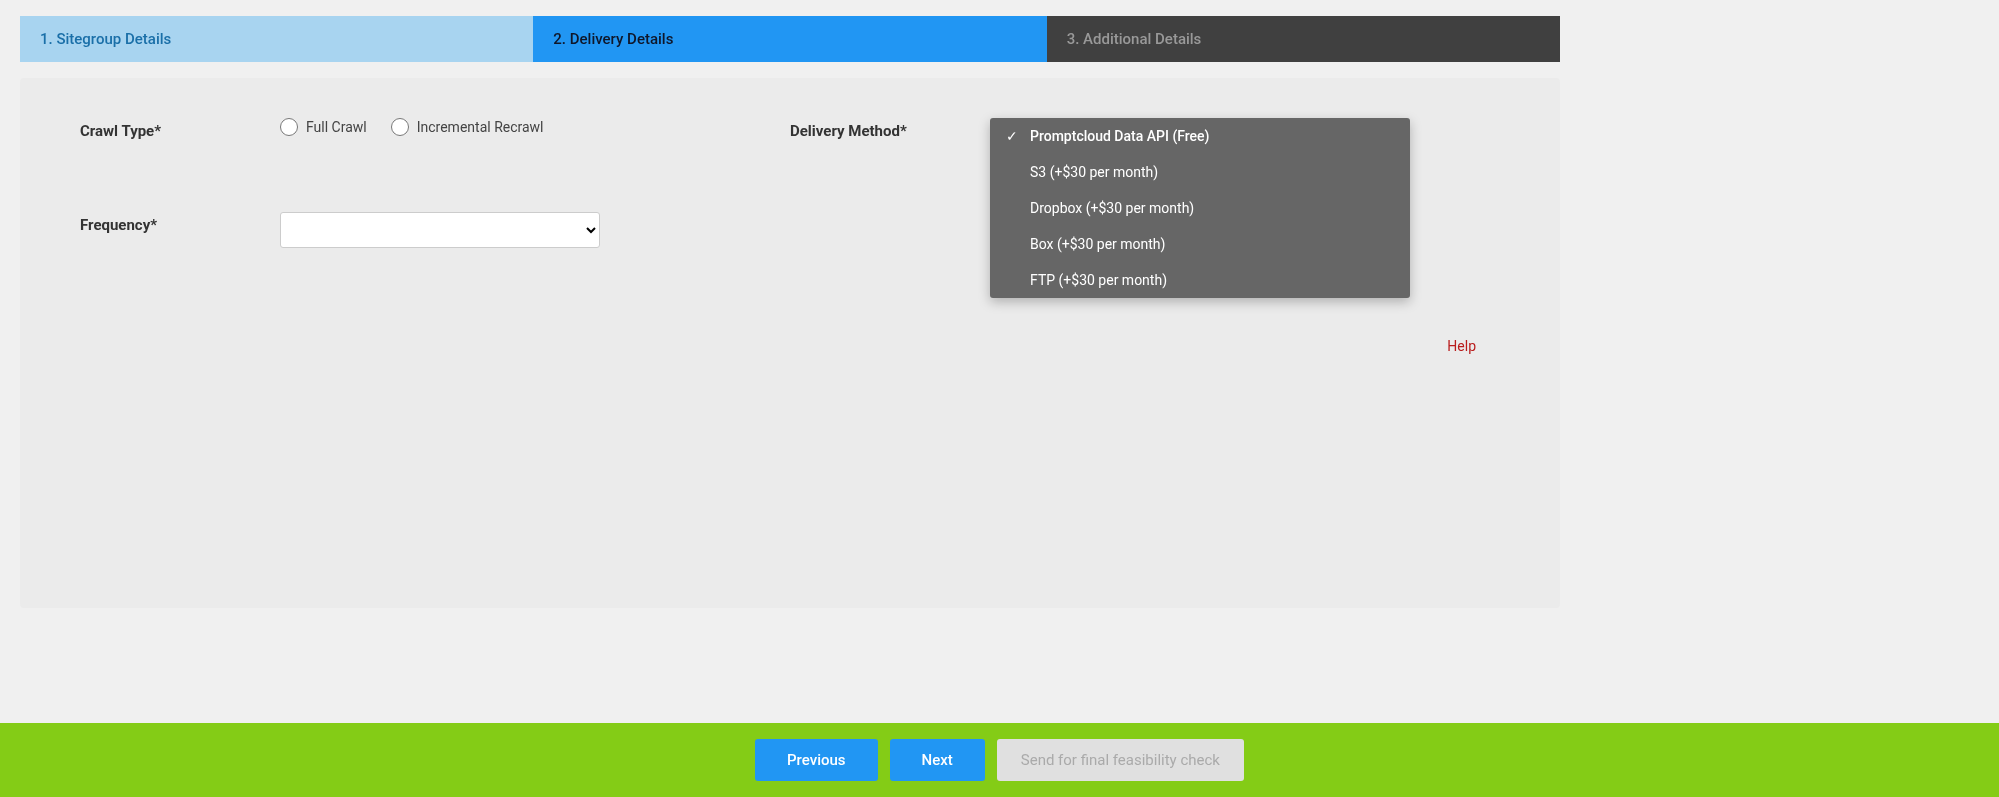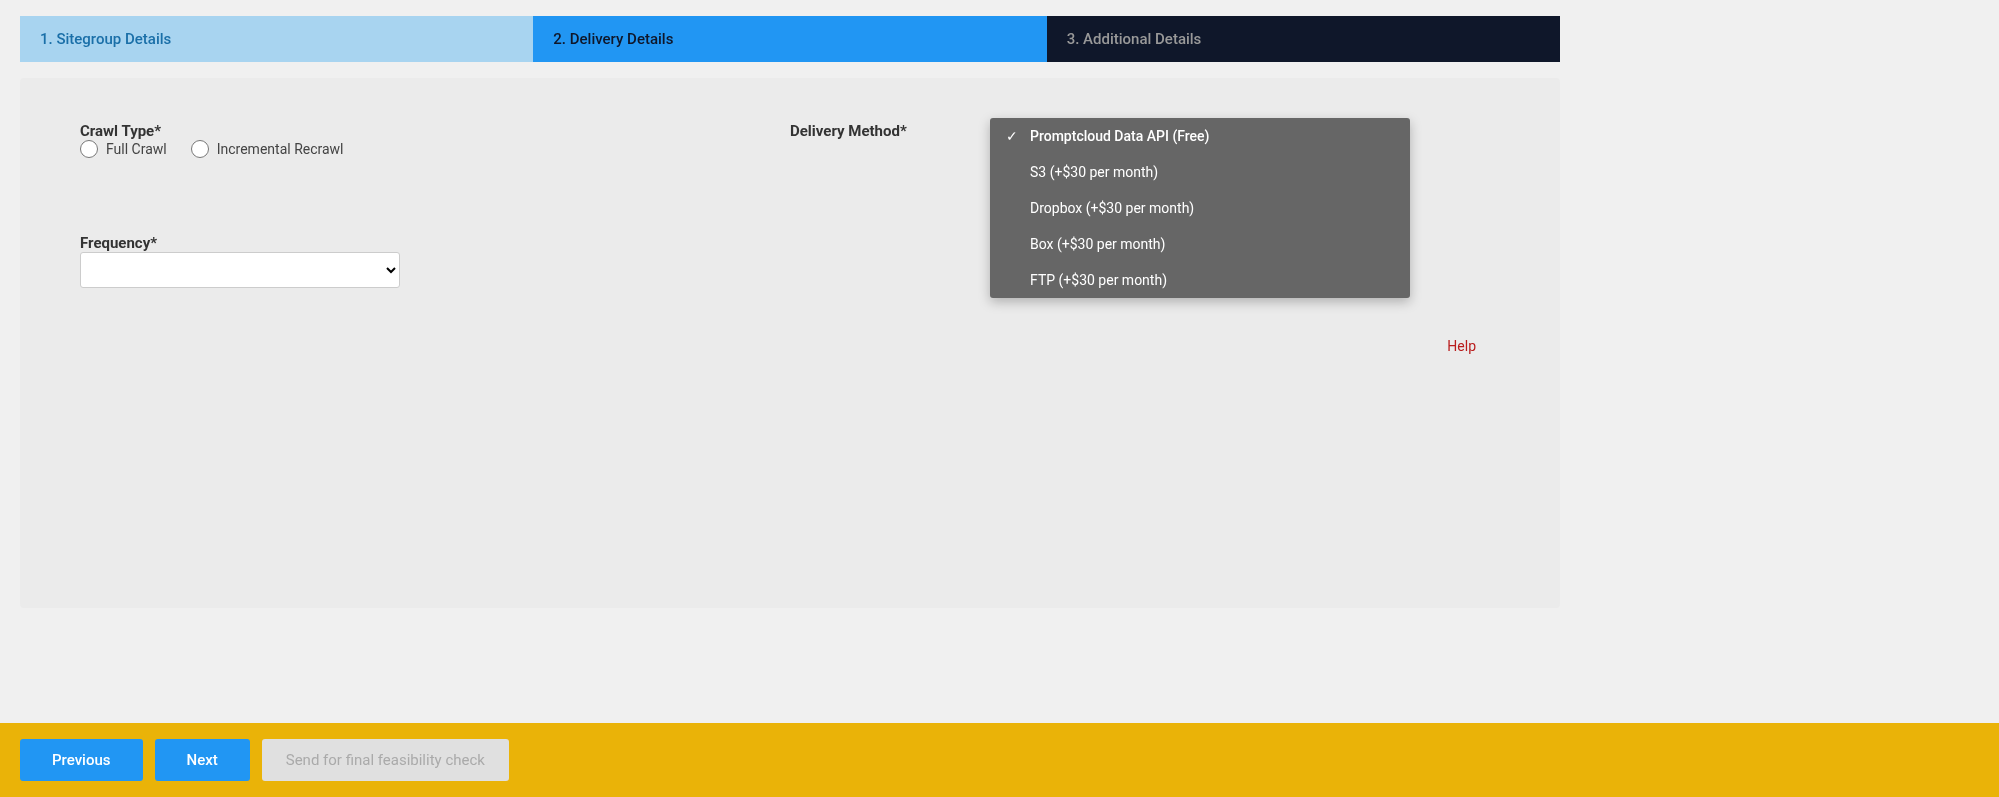--- a/index.html
+++ b/index.html
@@ -48,39 +48,38 @@
       background: #a8d4f0;
       color: #1a6fa8;
     }
 
     .step-tab.active {
       background: #2196f3;
       color: #0f172a;
     }
 
     .step-tab.inactive {
-      background: #0f172a;
+      background: #404040;
       color: #999;
     }
 
     
     .form-area {
       background: #ebebeb;
       border-radius: 4px;
       padding: 40px 60px;
       width: 1540px;
       min-height: 530px;
       position: relative;
     }
 
     .form-row {
       display: flex;
       align-items: flex-start;
       margin-bottom: 36px;
-      flex-direction: column;
     }
 
     .form-label {
       font-weight: 700;
       font-size: 15px;
       color: #333;
       width: 200px;
       padding-top: 4px;
       flex-shrink: 0;
     }
@@ -184,29 +183,29 @@
       top: 220px;
       color: #b91c1c;
       font-size: 14px;
       text-decoration: none;
       cursor: pointer;
     }
 
     
     .footer-bar {
       display: flex;
-      justify-content: flex-start;
+      justify-content: center;
       align-items: center;
       gap: 12px;
       padding: 16px 20px;
       width: 1999px;
       position: absolute;
       bottom: 0;
       left: 0;
-      background: #eab308;
+      background: #84cc16;
     }
 
     .btn-primary {
       background: #2196f3;
       color: #fff;
       border: none;
       padding: 12px 32px;
       font-size: 15px;
       border-radius: 3px;
       cursor: pointer;

